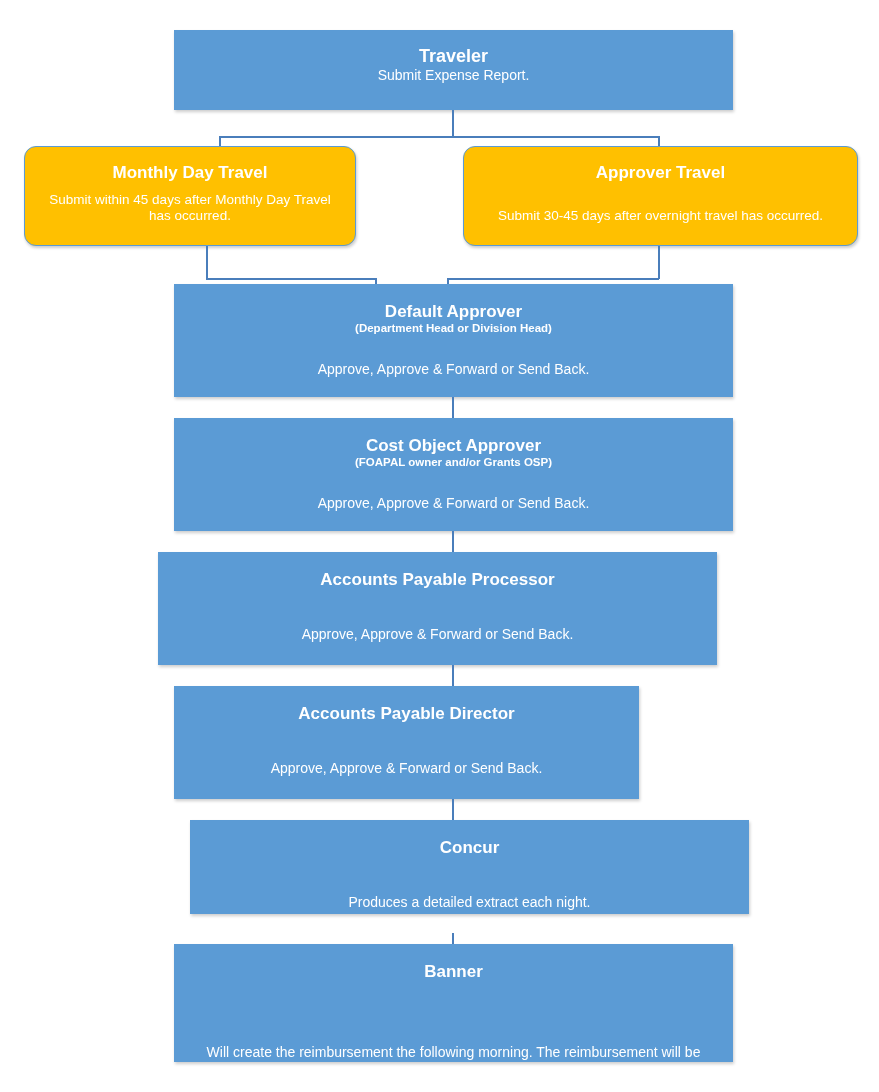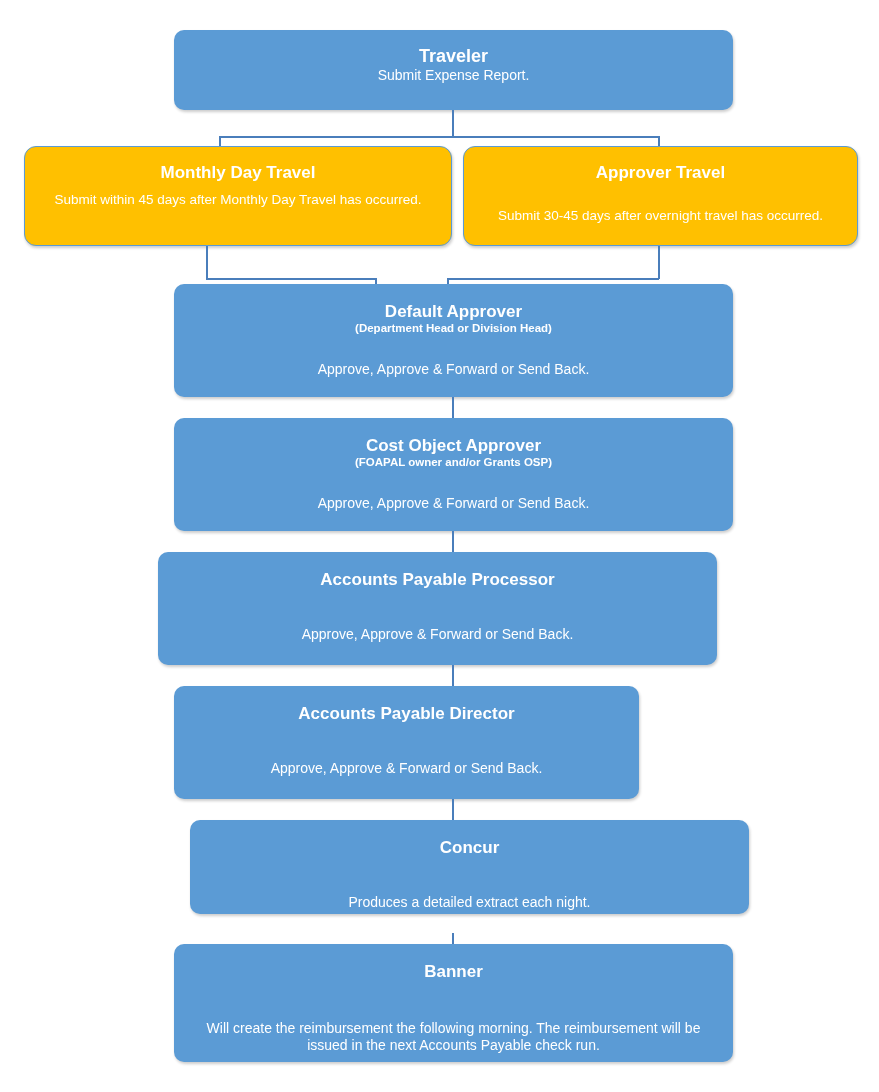--- a/index.html
+++ b/index.html
@@ -1,19 +1,19 @@
 <!DOCTYPE html>
 <html><head>
 <meta charset="utf-8">
 <style>
   html,body{margin:0;padding:0;background:#ffffff;}
   body{width:879px;height:1092px;font-family:"Liberation Sans",sans-serif;overflow:hidden;}
   #canvas{position:relative;width:879px;height:1092px;background:#fff;}
 
-  .node{position:absolute;border-radius:10px;box-sizing:border-box;
+  .node{position:absolute;border-radius:0;box-sizing:border-box;
         display:flex;flex-direction:column;align-items:center;
         color:#ffffff;text-align:center;overflow:hidden;
         box-shadow:1px 2px 3px rgba(0,0,0,0.20);}
   .node.blue{background:#5B9BD5;}
   .node.yellow{background:#FFC000;border:1px solid #5B9BD5;border-radius:12px;}
 
   .n-title{font-weight:bold;line-height:1.15;}
   .n-sub{font-weight:bold;line-height:1.05;}
   .n-body{line-height:1.25;}
 
@@ -37,21 +37,21 @@
   <div class="node blue" style="left:174px;top:30px;width:559px;height:80px;padding-top:16px;">
     <div class="n-title t18">Traveler</div>
     <div class="n-body b14" style="margin-top:0;">Submit Expense Report.</div>
   </div>
 
   <div class="conn v" style="left:452px;top:110px;height:27px;"></div>
   <div class="conn h" style="left:219px;top:136px;width:440px;"></div>
   <div class="conn v" style="left:219px;top:136px;height:11px;"></div>
   <div class="conn v" style="left:658px;top:136px;height:11px;"></div>
 
-  <div class="node yellow" style="left:24px;top:146px;width:428px;height:100px;padding:16px 22px 0 22px;">
+  <div class="node yellow" style="left:24px;top:146px;width:332px;height:100px;padding:16px 22px 0 22px;">
     <div class="n-title t17">Monthly Day Travel</div>
     <div class="n-body b13" style="margin-top:9px;">Submit within 45 days after Monthly Day Travel has occurred.</div>
   </div>
 
   <div class="node yellow" style="left:463px;top:146px;width:395px;height:100px;padding:16px 18px 0 18px;">
     <div class="n-title t17">Approver Travel</div>
     <div class="n-body b13" style="margin-top:25px;">Submit 30-45 days after overnight travel has occurred.</div>
   </div>
 
   <div class="conn v" style="left:206px;top:246px;height:33px;"></div>
@@ -92,18 +92,18 @@
 
   <div class="conn v" style="left:452px;top:799px;height:22px;"></div>
 
   <div class="node blue" style="left:174px;top:820px;width:559px;height:94px;padding-top:18px;margin-left:16px;">
     <div class="n-title t17">Concur</div>
     <div class="n-body b14" style="margin-top:36px;">Produces a detailed extract each night.</div>
   </div>
 
   <div class="conn v" style="left:452px;top:933px;height:22px;"></div>
 
-  <div class="node blue" style="left:174px;top:944px;width:559px;height:118px;padding:18px 28px 0 28px;">
+  <div class="node blue" style="left:174px;top:944px;width:559px;height:118px;padding:18px 28px 0 28px;gap:24px;">
     <div class="n-title t17">Banner</div>
     <div class="n-body b14" style="margin-top:38px;">Will create the reimbursement the following morning. The reimbursement will be issued in the next Accounts Payable check run.</div>
   </div>
 
 </div>
 
 </body></html>

